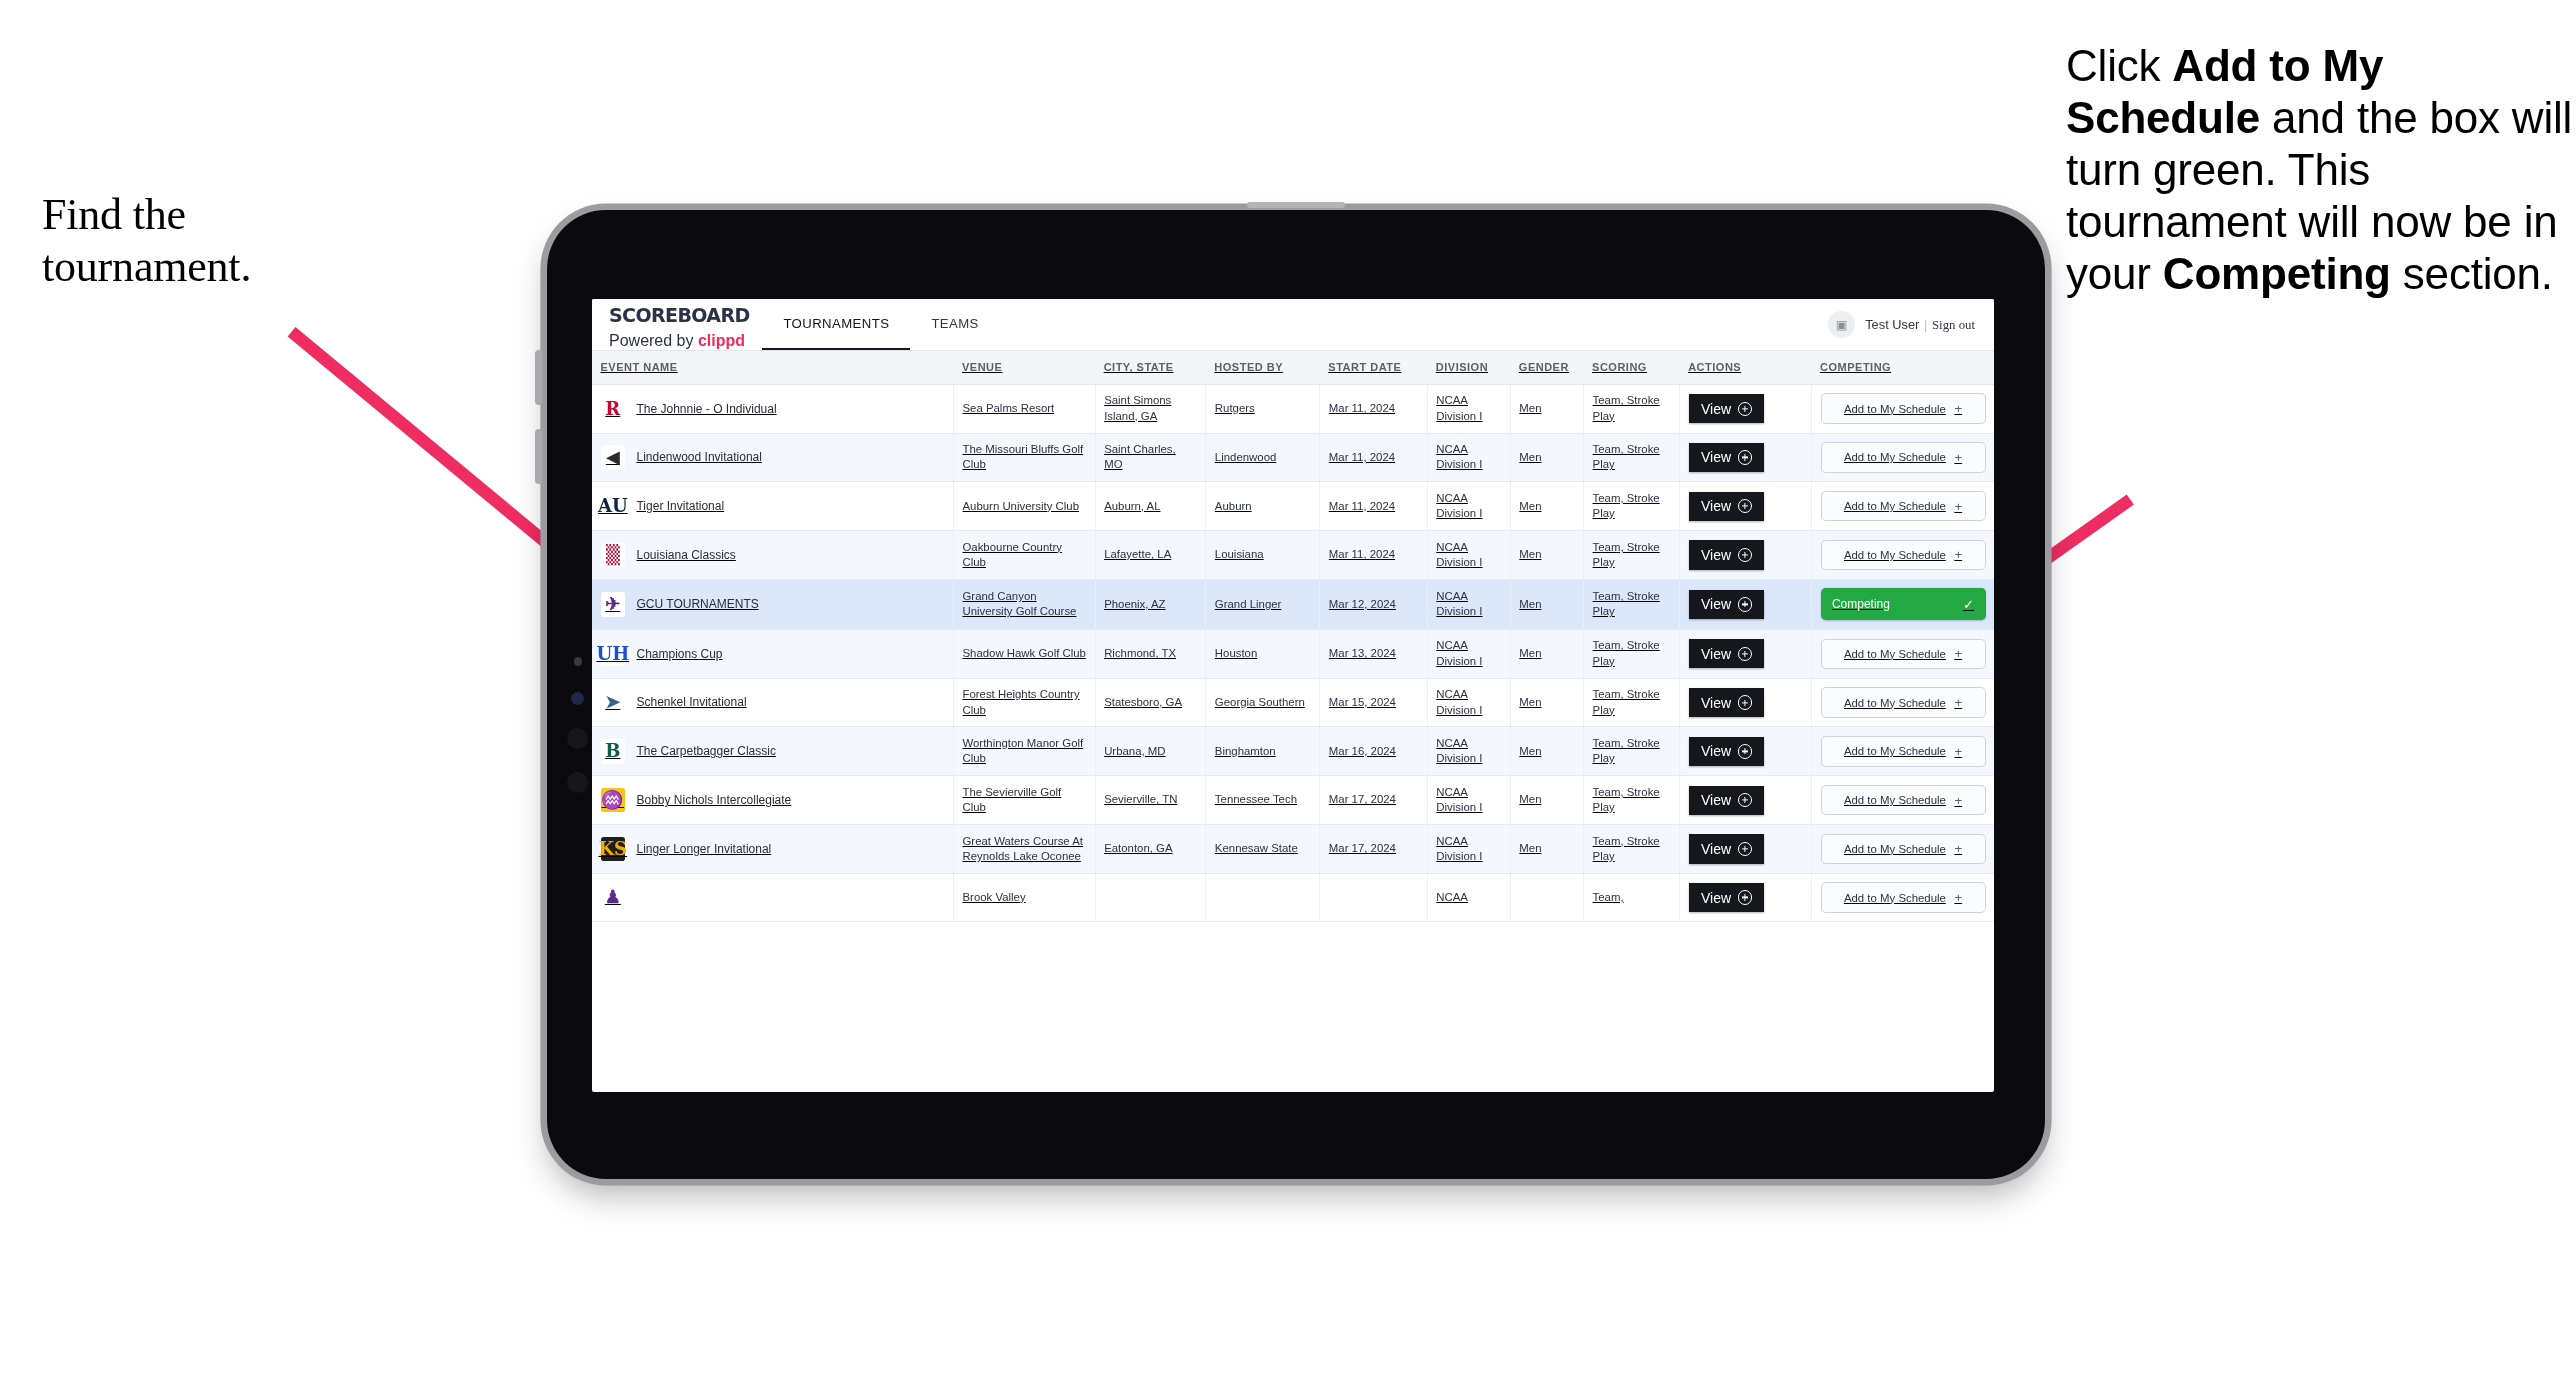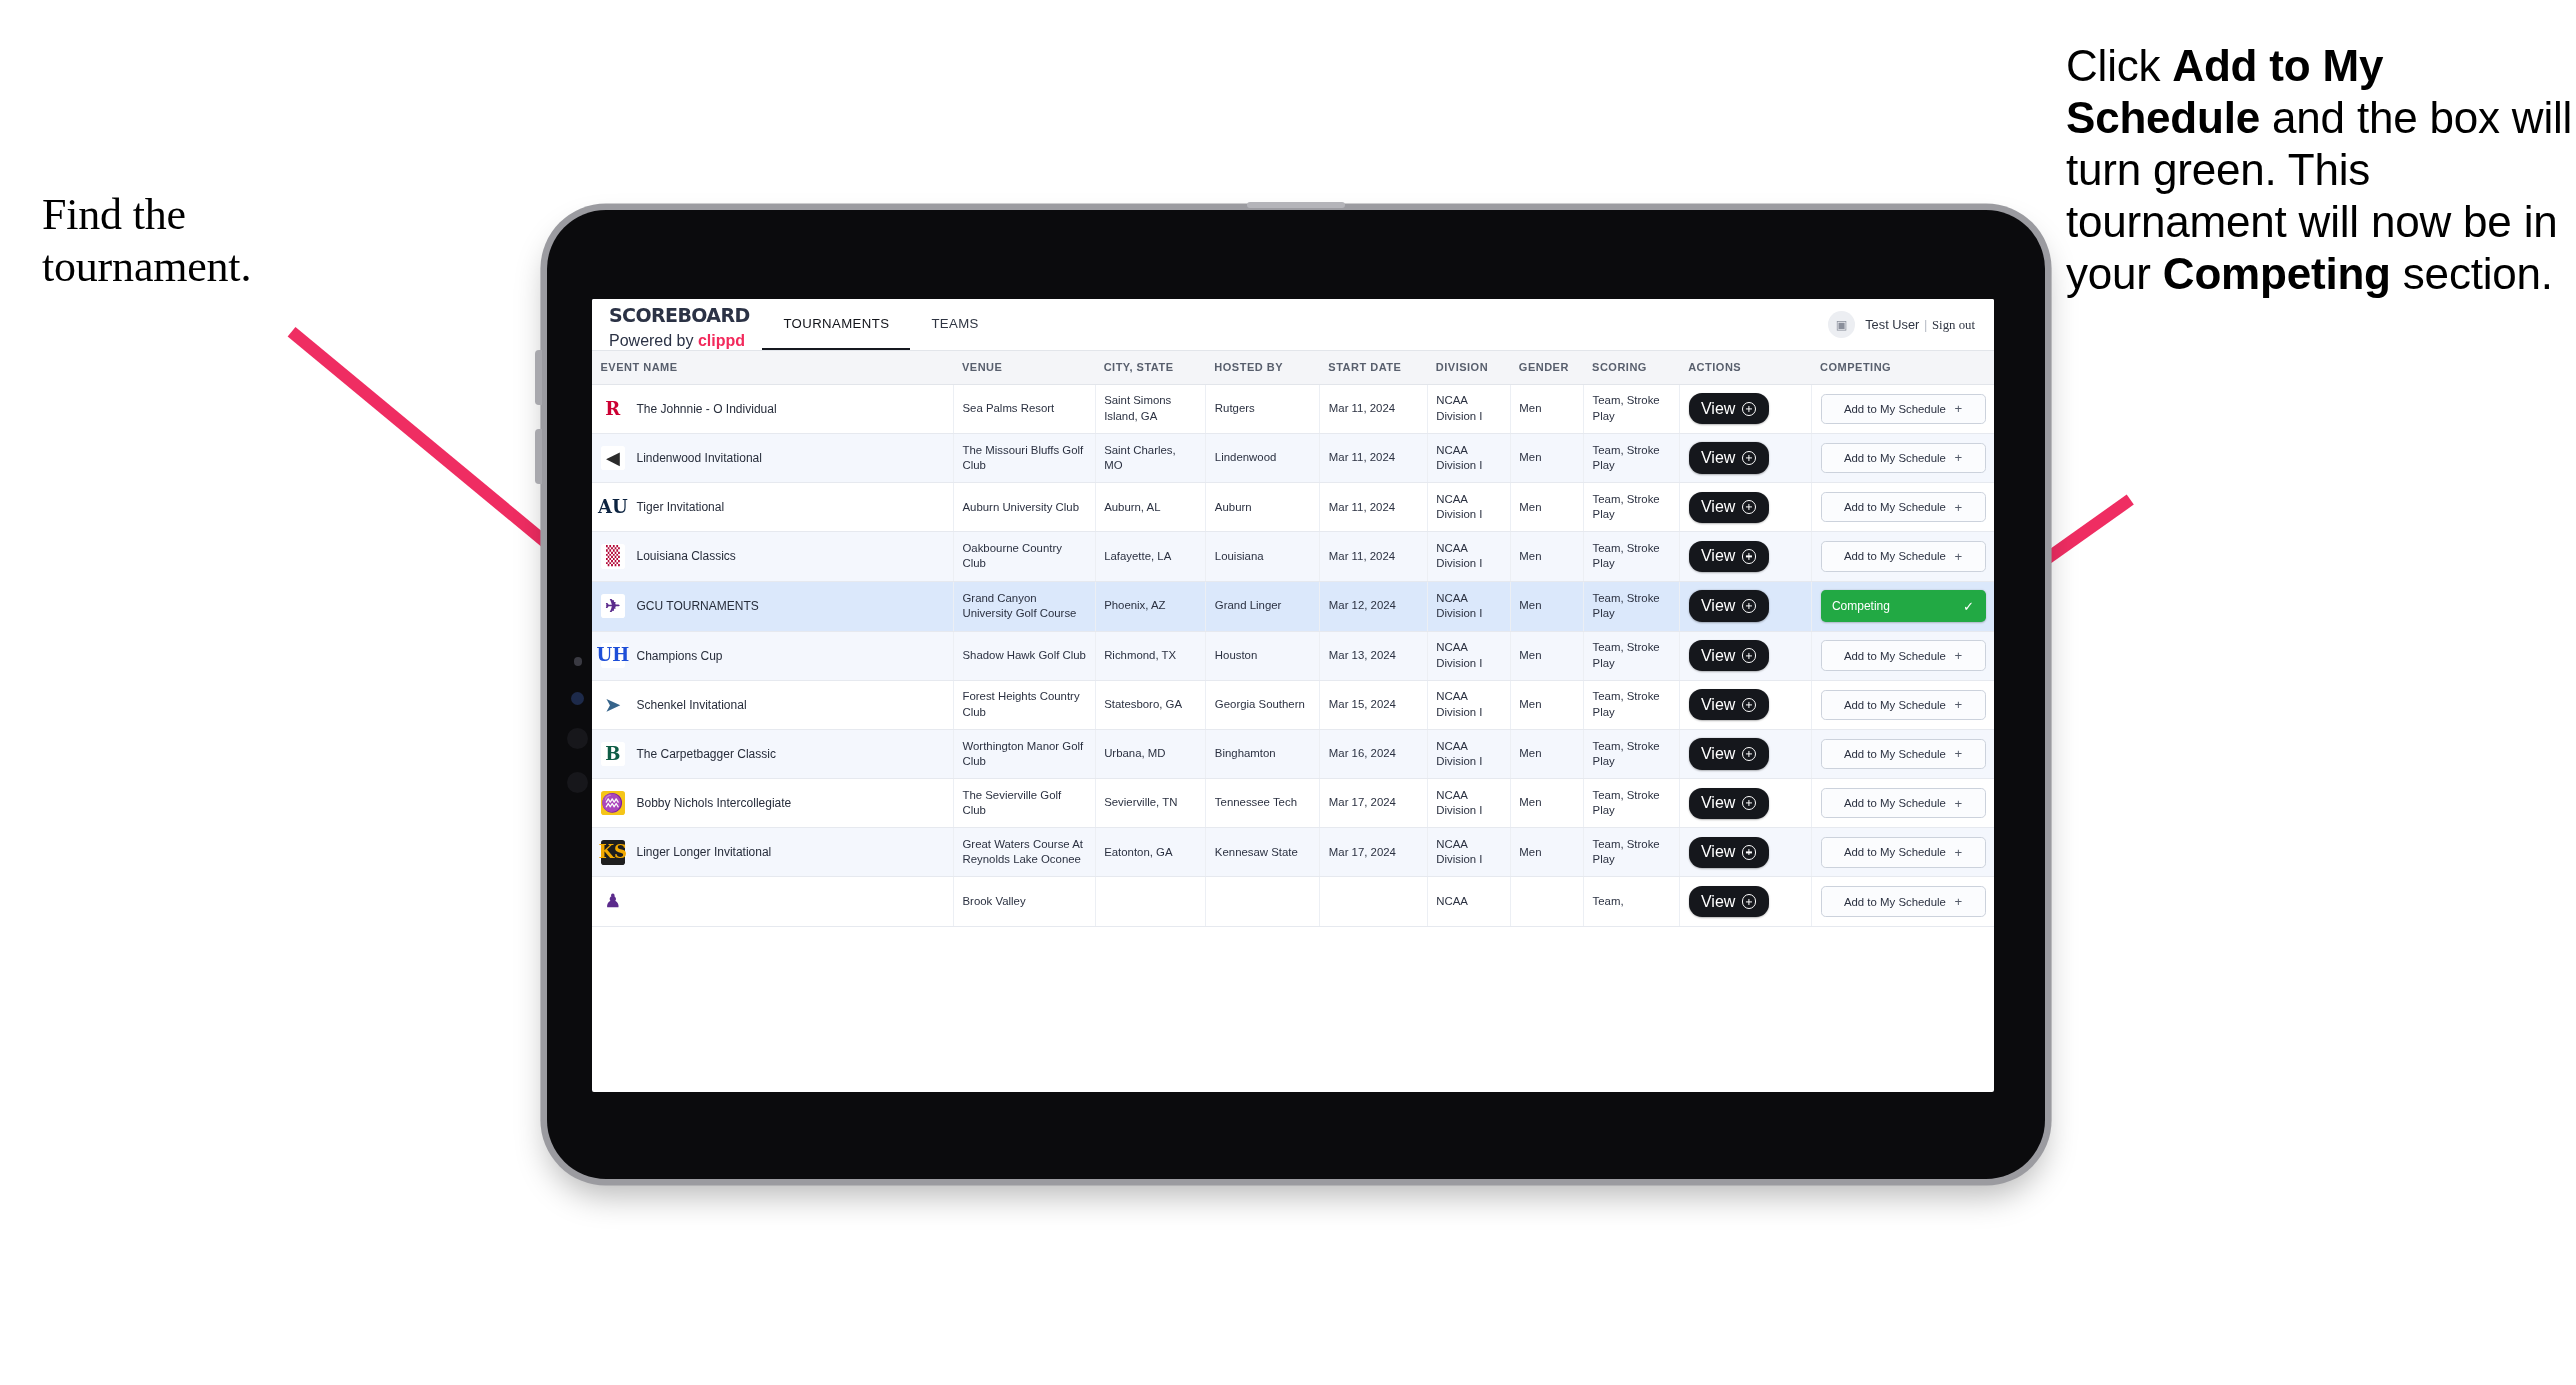--- a/index.html
+++ b/index.html
@@ -114,21 +114,21 @@
     width: 26.5px; height: 26.5px; border-radius: 50%;
     background: #eceef2; display: flex;
     align-items: center; justify-content: center;
     color: #8a8f9b; font-size: 12.3px;
   }
   #user-links { font-size: 12.8px; color: #2f3542; white-space: nowrap; }
   #user-links .sep { color: #b9bdc6; margin: 0 4.7px; }
   #user-links .signout { cursor: pointer; font-family: Liberation Serif, serif; }
 
   
-  #table-wrap { height: 742px; overflow: hidden; }
+  #table-wrap { height: 742px; overflow: hidden; text-decoration: underline; }
   table#tournaments { width: 100%; border-collapse: collapse; table-layout: fixed; }
   table#tournaments thead th {
     background: #f4f5f8;
     font-size: 11px; font-weight: 600;
     color: #585f6d; letter-spacing: 0.5px;
     text-align: left; padding: 10.4px 8.5px;
     border-bottom: 0.9px solid #e2e5ea;
     white-space: nowrap;
   }
   table#tournaments td {
@@ -150,22 +150,22 @@
     font-family: "DejaVu Serif", serif;
     font-weight: 700; font-size: 18px;
     border-radius: 2.8px;
   }
   .ev-name { font-size: 12px; color: #272d3b; }
 
   
   .view-btn {
     display: inline-flex; align-items: center; gap: 6.6px;
     background: #15171c; color: #fff;
-    border-radius: 13px; border: none;
-    padding: 6.6px 12.3px; font-size: 16px;
+    border-radius: 0; border: none;
+    padding: 6.6px 12.3px; font-size: 14px;
     cursor: pointer; font-family: inherit;
     box-shadow: 0 0.9px 1.9px rgba(0,0,0,.3);
   }
   .view-btn .circ {
     width: 12.3px; height: 12.3px; border-radius: 50%;
     border: 1.2px solid #fff; position: relative; flex: none;
   }
   .view-btn .circ::before,
   .view-btn .circ::after {
     content: ""; position: absolute; background: #fff;

